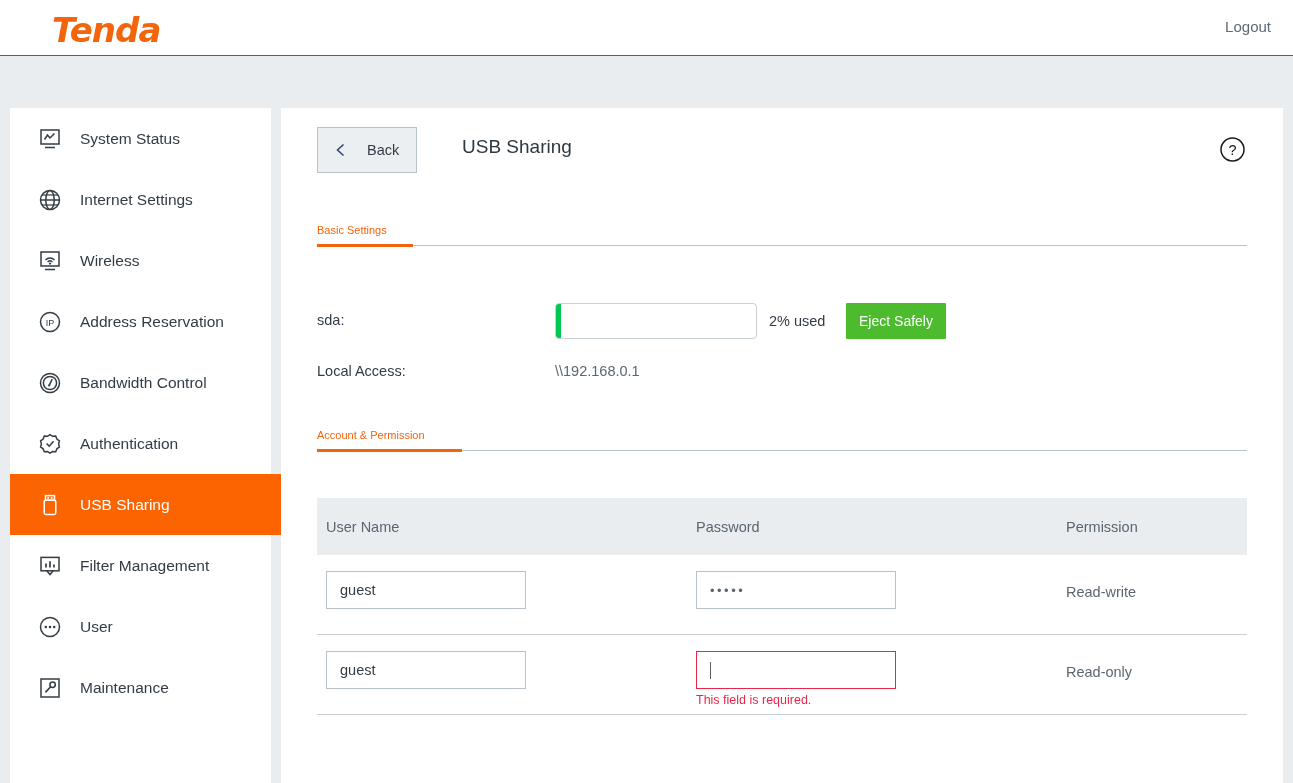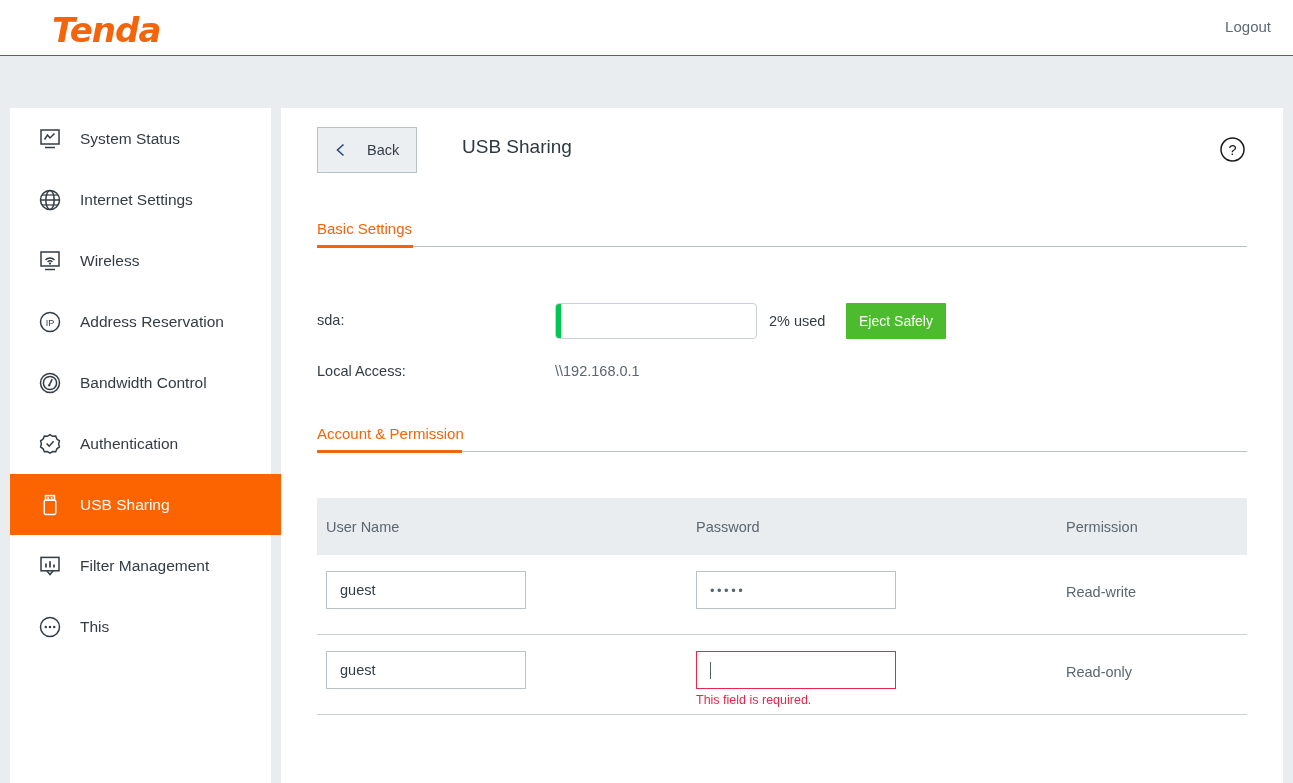--- a/index.html
+++ b/index.html
@@ -76,21 +76,21 @@
     font-size: 19px; color: #2d3840;
   }
   #help-icon {
     position: absolute; right: 37px; top: 28px;
     width: 27px; height: 27px; cursor: pointer;
   }
 
   
   .tab-wrap { position: absolute; left: 36px; }
   .tab-label {
-    font-size: 15px; color: #f4640a; padding-bottom: 9px;
+    font-size: 11px; color: #f4640a; padding-bottom: 9px;
     display: inline-block; cursor: pointer;
   }
   .tab-rule {
     position: relative; height: 1px; background: #b9c2c9;
   }
   .tab-rule .active-bar {
     position: absolute; left: 0; top: -1px; height: 3px; background: #f4640a;
   }
 
   
@@ -268,21 +268,31 @@
     </div>
     <div class="nav-item">
       <span class="nav-icon">
         <svg width="24" height="24" viewBox="0 0 24 24">
           <circle cx="12" cy="12" r="9.5" fill="none" stroke="#333c45" stroke-width="1.5"></circle>
           <circle cx="7.8" cy="12" r="1.25" fill="#333c45"></circle>
           <circle cx="12" cy="12" r="1.25" fill="#333c45"></circle>
           <circle cx="16.2" cy="12" r="1.25" fill="#333c45"></circle>
         </svg>
       </span>
-      <span class="nav-label">This</span>
+      <span class="nav-label">User</span>
+    </div>
+    <div class="nav-item">
+      <span class="nav-icon">
+        <svg width="24" height="24" viewBox="0 0 24 24">
+          <rect x="3" y="3" width="18" height="18" fill="none" stroke="#333c45" stroke-width="1.5"></rect>
+          <circle cx="14.6" cy="8.8" r="2.7" fill="none" stroke="#333c45" stroke-width="1.5"></circle>
+          <line x1="12.6" y1="10.8" x2="7.4" y2="16.4" stroke="#333c45" stroke-width="1.6"></line>
+        </svg>
+      </span>
+      <span class="nav-label">Maintenance</span>
     </div>
   </nav>
 
 <div id="main">
 
   <div id="back-btn">
     <span class="chev">
       <svg width="14" height="14" viewBox="0 0 14 14">
         <polyline points="9.5,1.5 3.5,7 9.5,12.5" fill="none" stroke="#2f4b72" stroke-width="1.6"></polyline>
       </svg>

